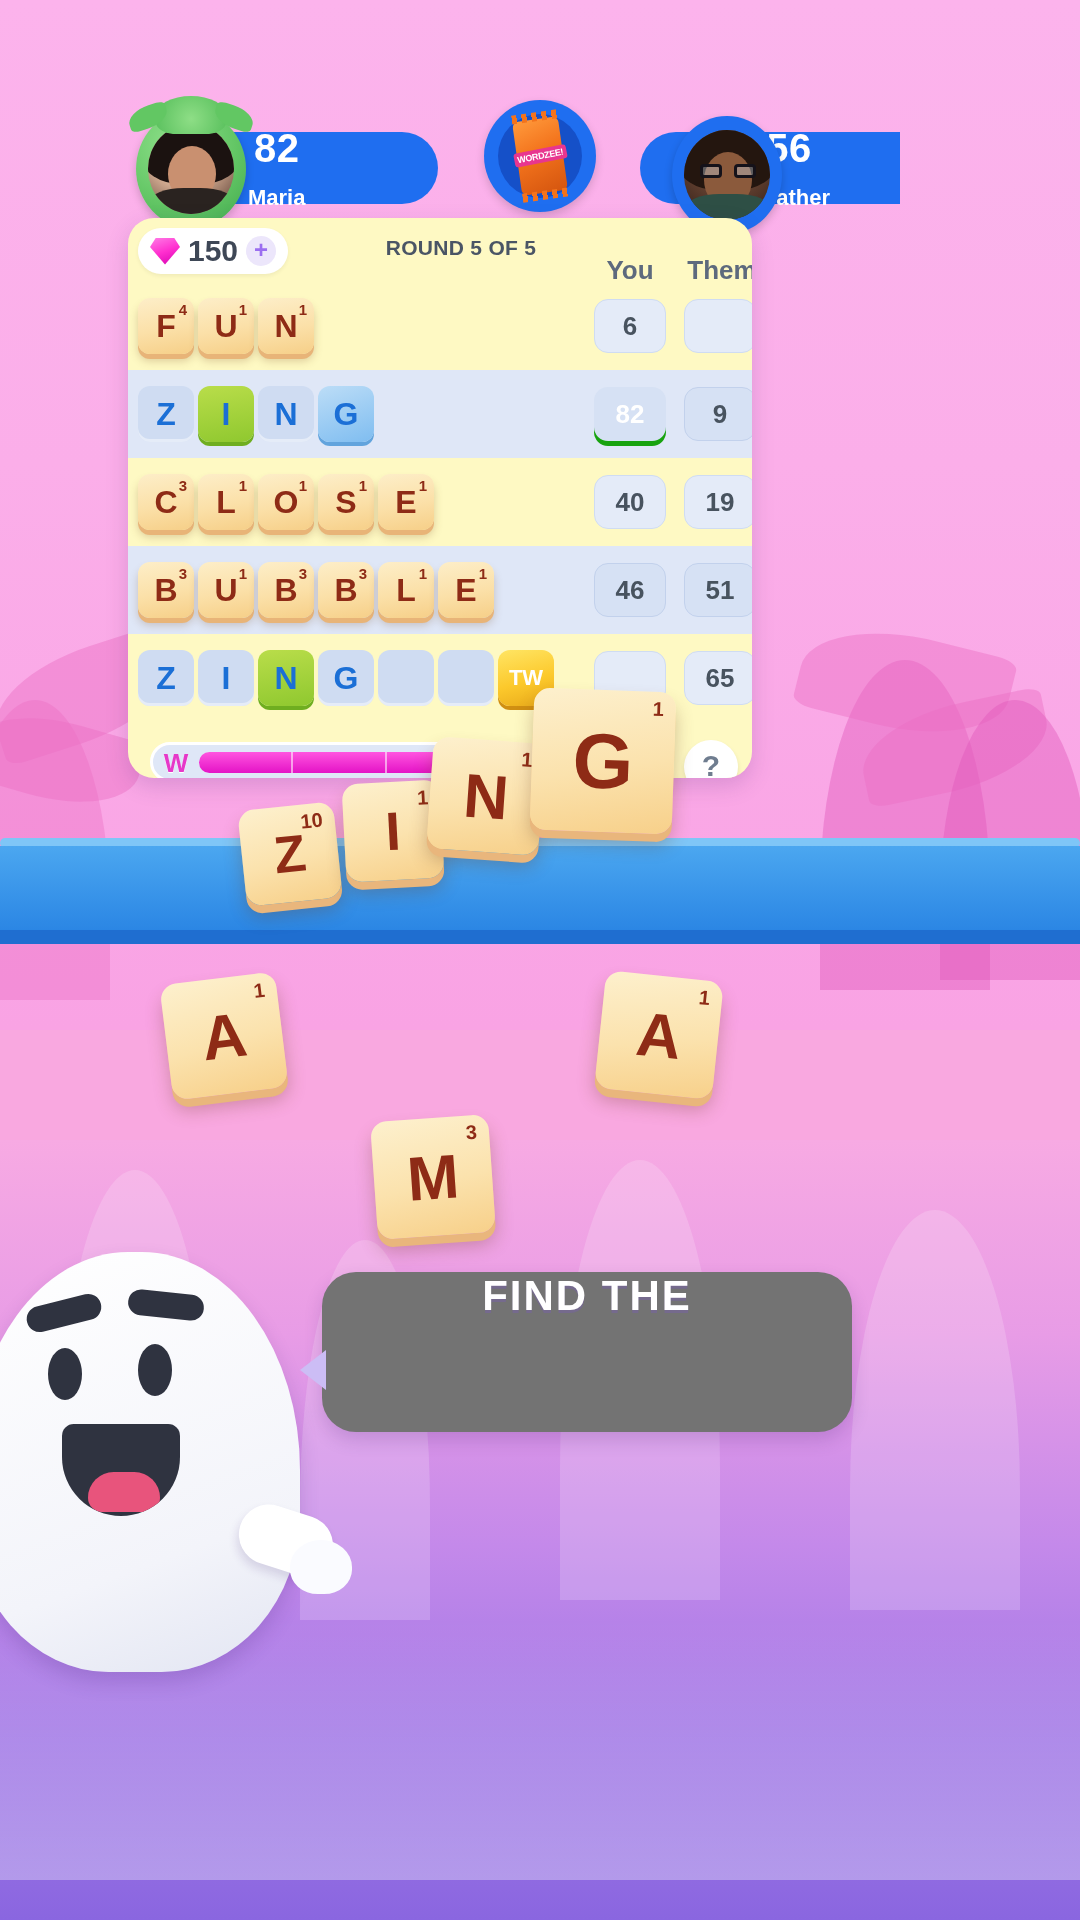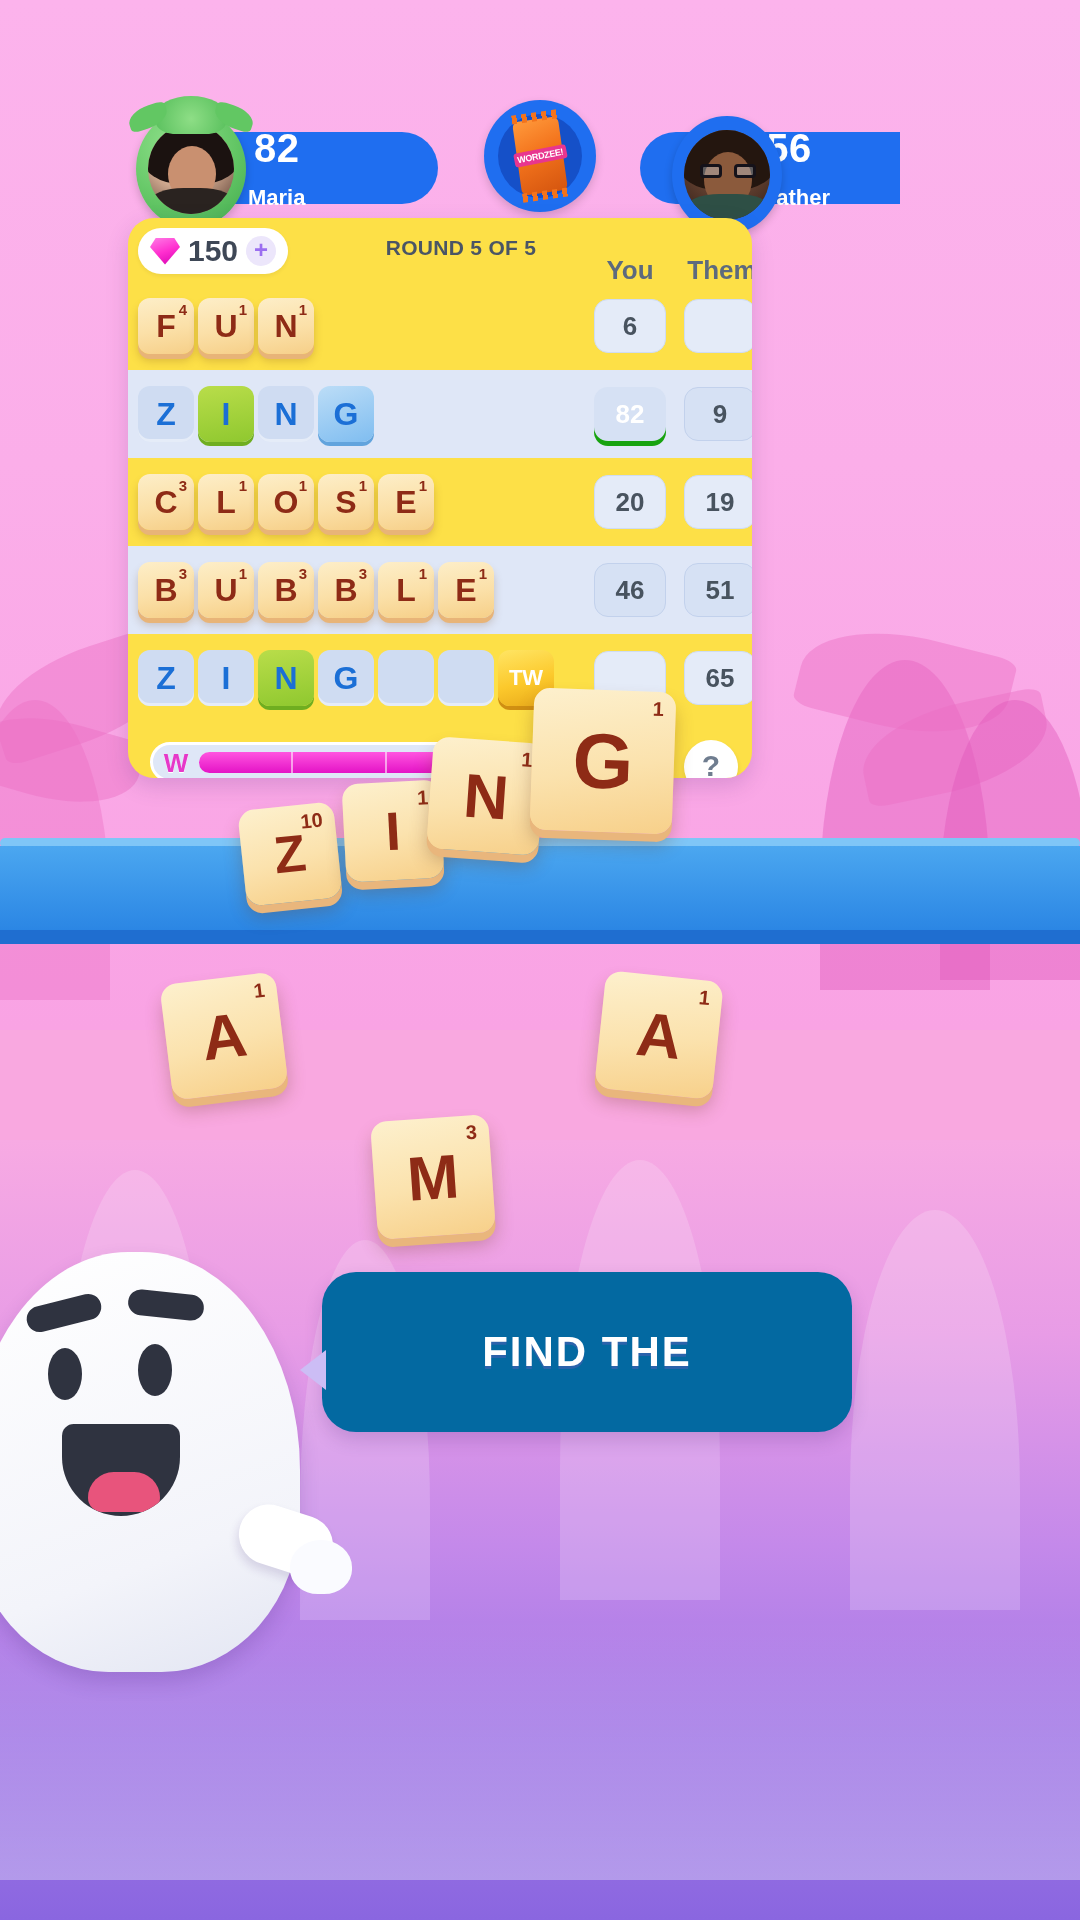--- a/index.html
+++ b/index.html
@@ -114,21 +114,21 @@
   .candy:before { top:-7px; } .candy:after { bottom:-7px; }
   .candy span {
     font-size: 9px; font-weight: 700; color: #fff; background: #e8368f;
     padding: 2px 3px; border-radius: 3px; letter-spacing: -0.3px;
     transform: rotate(-3deg);
   }
 
   
   #board {
     position: absolute; left: 128px; top: 218px; width: 624px; height: 560px;
-    background: #fde047; border-radius: 26px; z-index: 6;
+    background: #fef9c3; border-radius: 26px; z-index: 6;
     box-shadow: 0 8px 22px rgba(80,40,120,0.18);
     overflow: hidden;
   }
   .board-head { height: 64px; display: flex; align-items: center; position: relative; }
   .gem-chip {
     position: absolute; left: 10px; top: 10px; height: 46px; min-width: 150px;
     background: #fff; border-radius: 24px; display: flex; align-items: center;
     padding: 0 8px 0 12px; gap: 8px; box-shadow: 0 2px 4px rgba(0,0,0,0.06);
   }
   .gem {
@@ -285,22 +285,22 @@
     background: #ffffff; border-radius: 30px; transform: rotate(18deg);
     box-shadow: 0 6px 10px rgba(60,30,110,0.14);
   }
   .m-hand {
     position: absolute; left: 320px; top: 288px; width: 62px; height: 54px;
     background: #fafbff; border-radius: 50% 50% 45% 45%;
   }
 
   .bubble {
     position: absolute; left: 322px; top: 1272px; width: 530px; height: 160px;
-    background: #0369a1; border-radius: 34px; z-index: 9;
-    display: flex; flex-direction: column; align-items: center; justify-content: center;
+    background: #737373; border-radius: 34px; z-index: 9;
+    display: flex; flex-direction: column; align-items: center; justify-content: flex-start;
     box-shadow: 0 8px 18px rgba(60,30,110,0.18);
   }
   .bubble:after {
     content: ""; position: absolute; left: -22px; top: 78px;
     border-top: 20px solid transparent; border-bottom: 20px solid transparent;
     border-right: 26px solid #ccbdf5;
   }
   .bubble-l1 {
     font-size: 42px; font-weight: 800; color: #ffffff; letter-spacing: 2px;
     text-shadow: 0 3px 0 rgba(120,90,190,0.35);
@@ -447,21 +447,21 @@
           </div>
           <div class="tile wood">
             <span>S</span>
             <span class="pts">1</span>
           </div>
           <div class="tile wood">
             <span>E</span>
             <span class="pts">1</span>
           </div>
         </div>
-        <div class="score-cell you">20</div>
+        <div class="score-cell you">40</div>
         <div class="score-cell them">19</div>
       </div>
       <div class="row alt">
         <div class="tiles">
           <div class="tile wood">
             <span>B</span>
             <span class="pts">3</span>
           </div>
           <div class="tile wood">
             <span>U</span>

